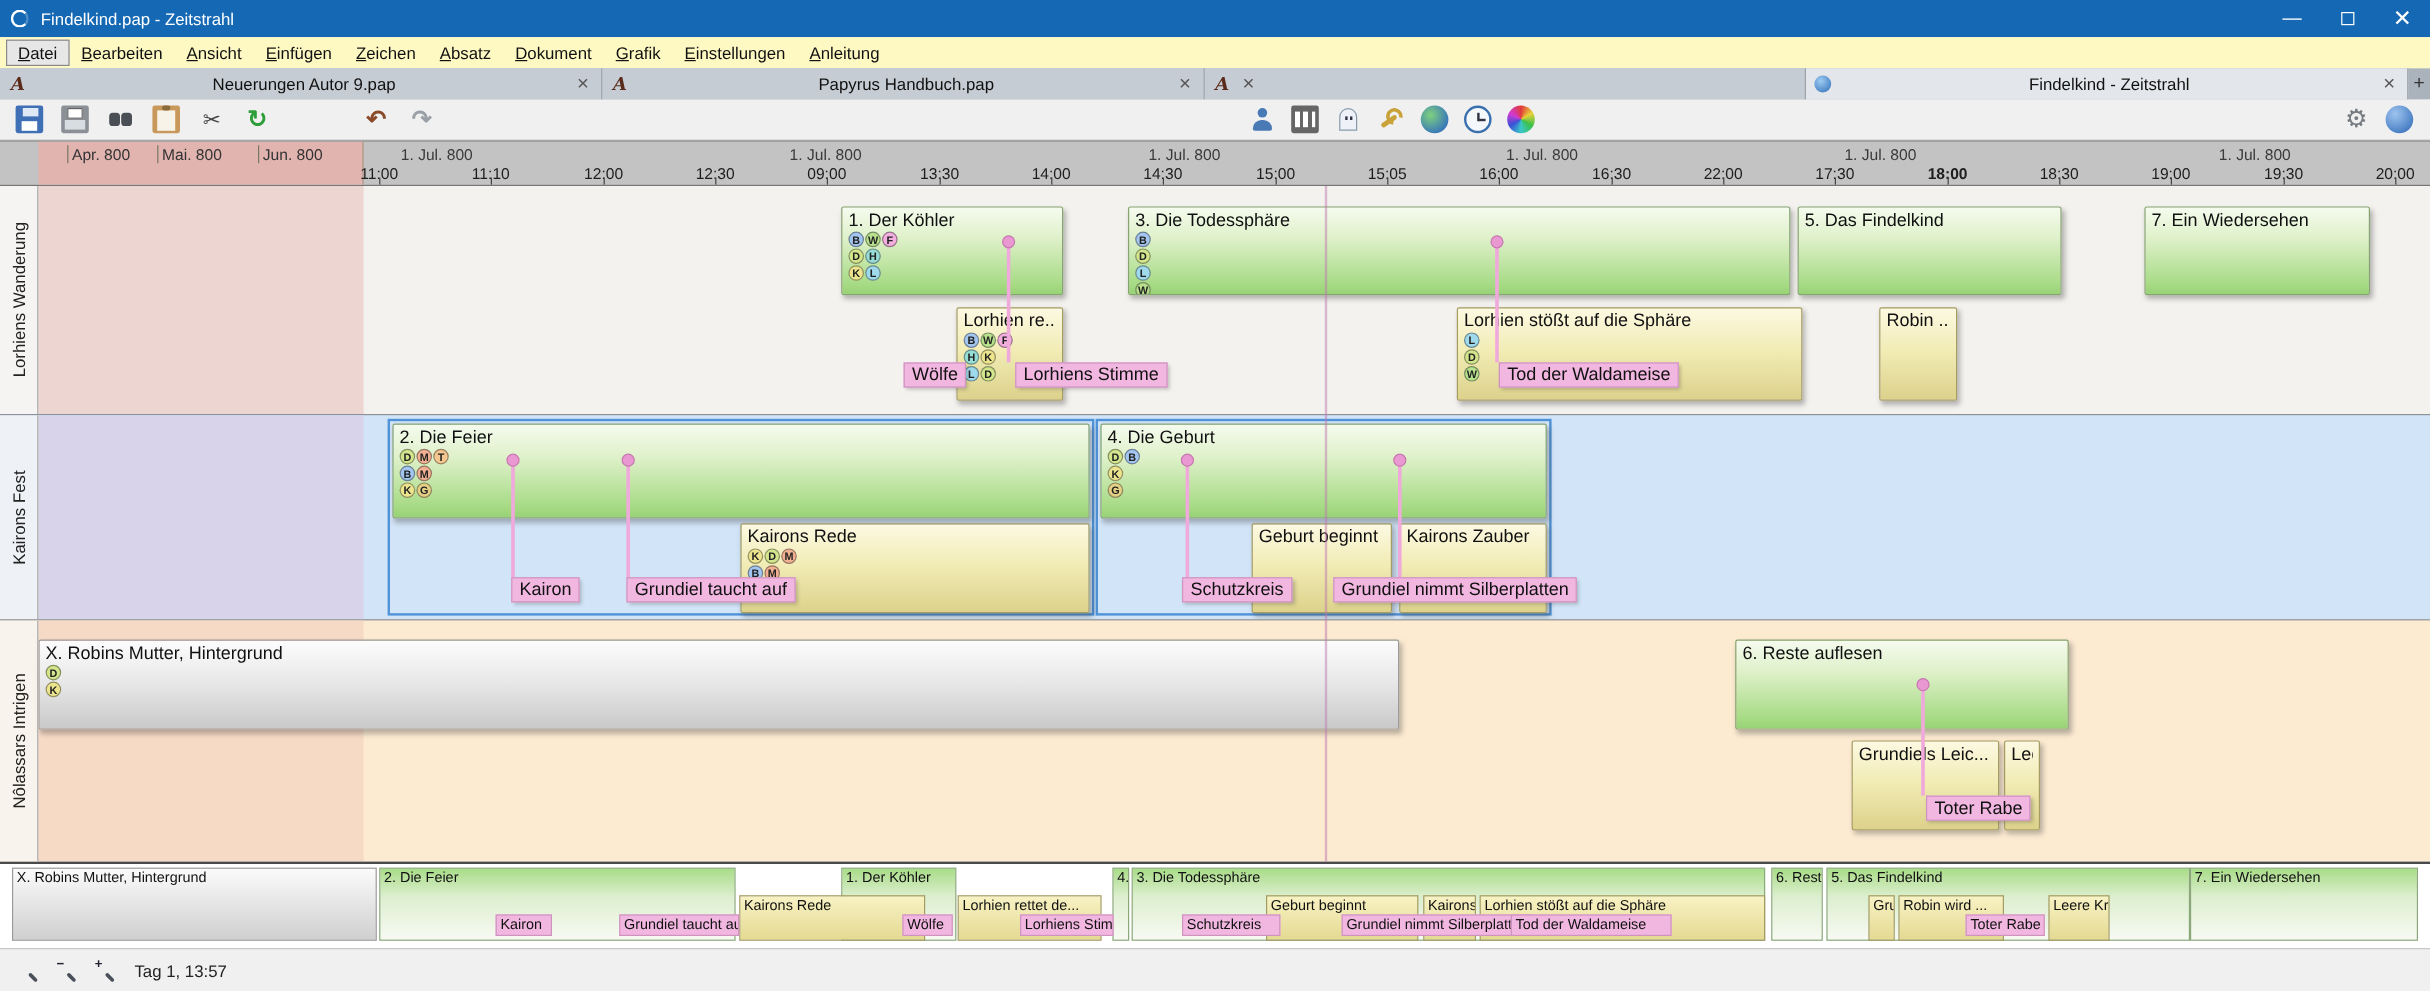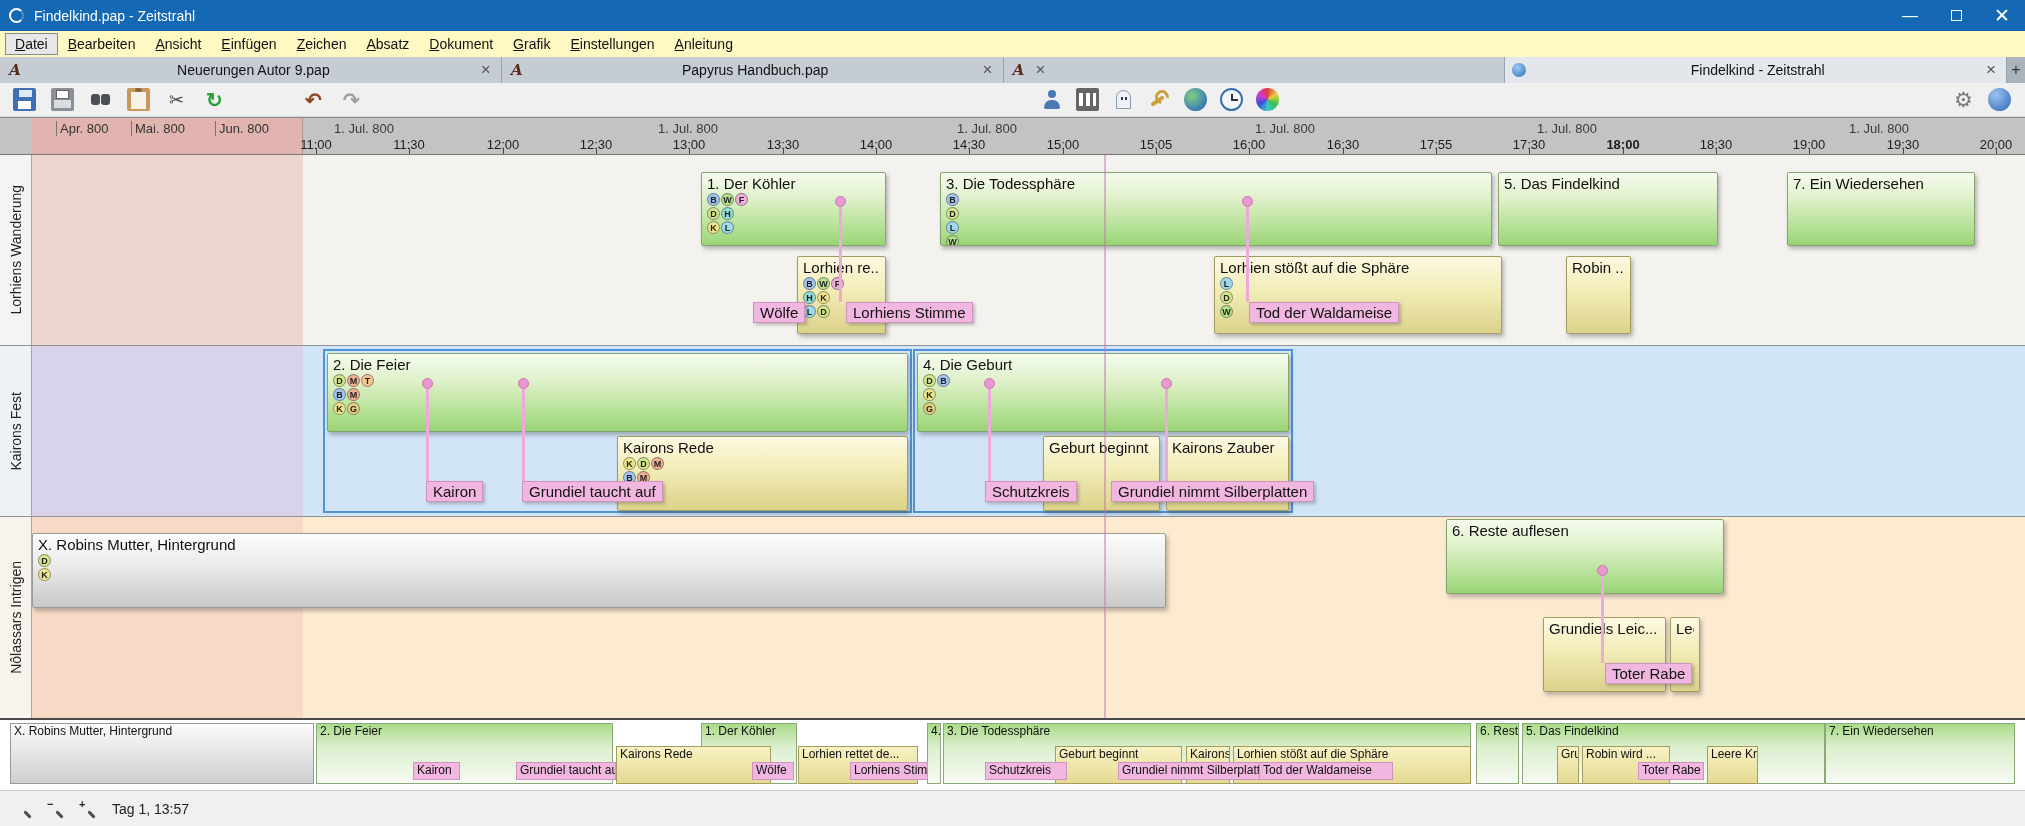--- a/index.html
+++ b/index.html
@@ -202,43 +202,43 @@
       <span class="ruler-month" style="left: 131px;">Mai. 800</span>
       <span class="ruler-month" style="left: 215px;">Jun. 800</span>
       <span class="ruler-day" style="left: 364px;">1. Jul. 800</span>
       <span class="ruler-day" style="left: 688px;">1. Jul. 800</span>
       <span class="ruler-day" style="left: 987px;">1. Jul. 800</span>
       <span class="ruler-day" style="left: 1285px;">1. Jul. 800</span>
       <span class="ruler-day" style="left: 1567px;">1. Jul. 800</span>
       <span class="ruler-day" style="left: 1879px;">1. Jul. 800</span>
       <span class="ruler-time" style="left: 316px;">11:00</span>
       <span class="ruler-tick" style="left: 316px;"></span>
-      <span class="ruler-time" style="left: 409px;">11:30</span>
+      <span class="ruler-time" style="left: 409px;">11:10</span>
       <span class="ruler-tick" style="left: 409px;"></span>
       <span class="ruler-time" style="left: 503px;">12:00</span>
       <span class="ruler-tick" style="left: 503px;"></span>
       <span class="ruler-time" style="left: 596px;">12:30</span>
       <span class="ruler-tick" style="left: 596px;"></span>
-      <span class="ruler-time" style="left: 689px;">13:00</span>
+      <span class="ruler-time" style="left: 689px;">09:00</span>
       <span class="ruler-tick" style="left: 689px;"></span>
       <span class="ruler-time" style="left: 783px;">13:30</span>
       <span class="ruler-tick" style="left: 783px;"></span>
       <span class="ruler-time" style="left: 876px;">14:00</span>
       <span class="ruler-tick" style="left: 876px;"></span>
       <span class="ruler-time" style="left: 969px;">14:30</span>
       <span class="ruler-tick" style="left: 969px;"></span>
       <span class="ruler-time" style="left: 1063px;">15:00</span>
       <span class="ruler-tick" style="left: 1063px;"></span>
       <span class="ruler-time" style="left: 1156px;">15:05</span>
       <span class="ruler-tick" style="left: 1156px;"></span>
       <span class="ruler-time" style="left: 1249px;">16:00</span>
       <span class="ruler-tick" style="left: 1249px;"></span>
       <span class="ruler-time" style="left: 1343px;">16:30</span>
       <span class="ruler-tick" style="left: 1343px;"></span>
-      <span class="ruler-time" style="left: 1436px;">17:55</span>
+      <span class="ruler-time" style="left: 1436px;">22:00</span>
       <span class="ruler-tick" style="left: 1436px;"></span>
       <span class="ruler-time" style="left: 1529px;">17:30</span>
       <span class="ruler-tick" style="left: 1529px;"></span>
       <span class="ruler-time" style="left: 1623px; font-weight: bold;">18:00</span>
       <span class="ruler-tick" style="left: 1623px;"></span>
       <span class="ruler-time" style="left: 1716px;">18:30</span>
       <span class="ruler-tick" style="left: 1716px;"></span>
       <span class="ruler-time" style="left: 1809px;">19:00</span>
       <span class="ruler-tick" style="left: 1809px;"></span>
       <span class="ruler-time" style="left: 1903px;">19:30</span>
@@ -411,21 +411,21 @@
             <div class="ev-title">X. Robins Mutter, Hintergrund</div>
             <div class="badges">
               <div class="brow">
                 <span class="badge" style="background: rgb(211, 230, 140);">D</span>
               </div>
               <div class="brow">
                 <span class="badge" style="background: rgb(237, 229, 141);">K</span>
               </div>
             </div>
           </div>
-          <div class="ev scene" style="left: 1446px; top: 2px; width: 278px; height: 75px;">
+          <div class="ev scene" style="left: 1446px; top: 16px; width: 278px; height: 75px;">
             <div class="ev-title">6. Reste auflesen</div>
           </div>
           <div class="ev sub" style="left: 1543px; top: 100px; width: 123px; height: 75px;">
             <div class="ev-title">Grundiels Leic...</div>
           </div>
           <div class="ev sub" style="left: 1670px; top: 100px; width: 30px; height: 75px;">
             <div class="ev-title">Leer...</div>
           </div>
           <div class="pline" style="left: 1601px; top: 52px; height: 94px;"></div>
           <div class="plabel" style="left: 1605px; top: 146px;">Toter Rabe</div>

